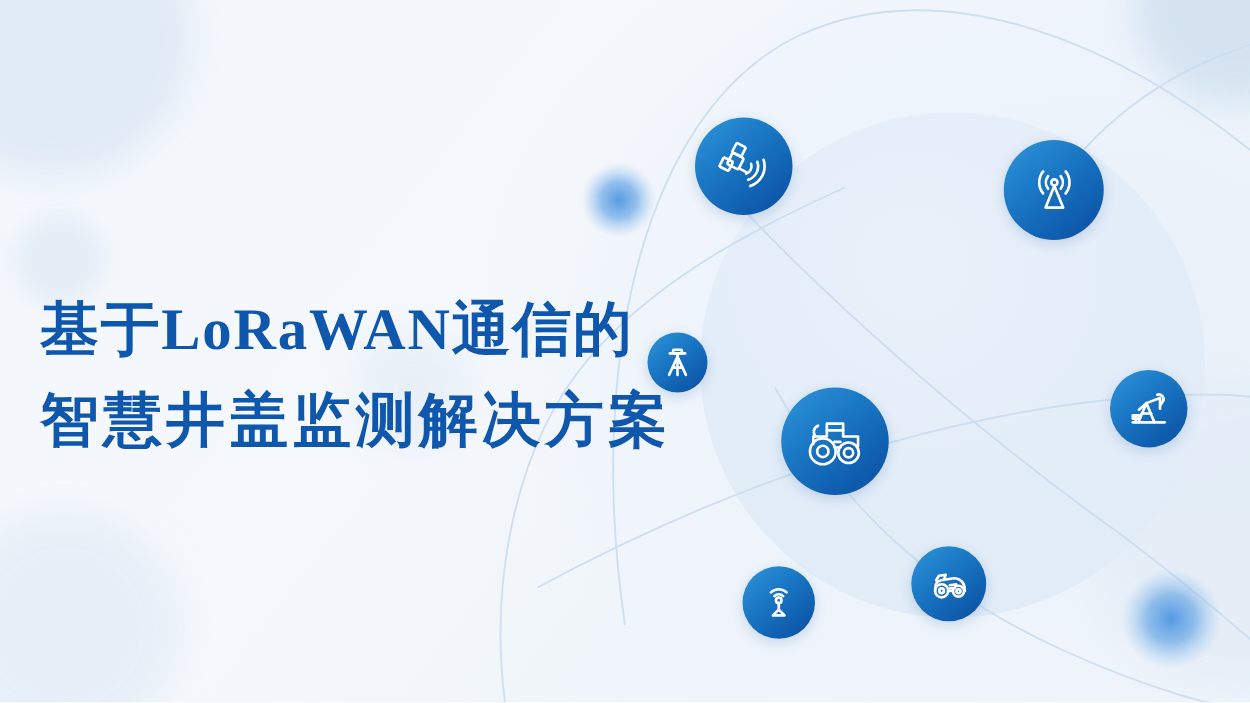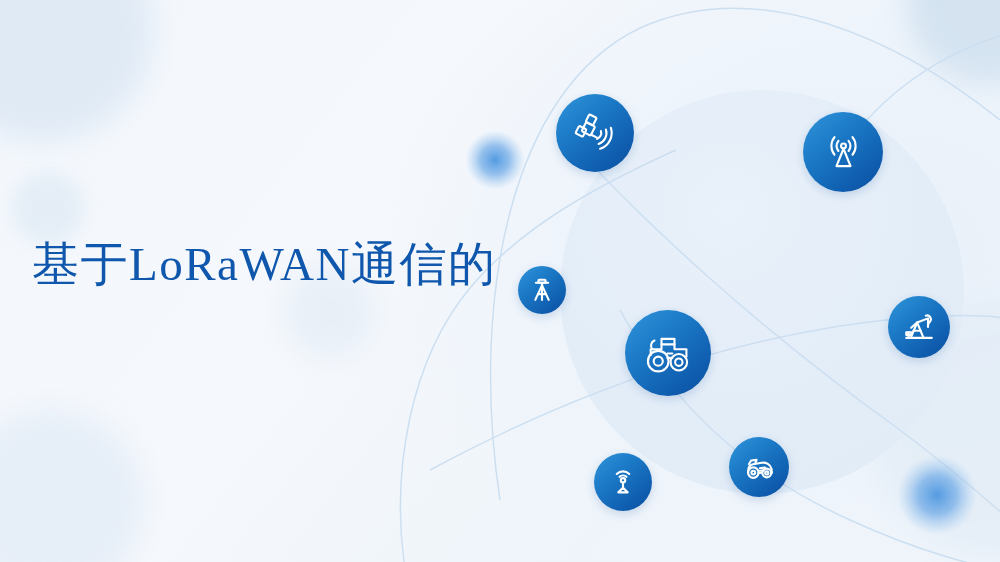--- a/index.html
+++ b/index.html
@@ -20,21 +20,21 @@
     position:absolute;left:32px;top:228px;
     z-index:6;
   }
   .title-line{
     color:#0f57ad;
     font-family:"Liberation Serif","DejaVu Serif",serif;
     font-size:47px;
     line-height:73px;
     letter-spacing:1.5px;
     white-space:nowrap;
-    font-weight:400;
+    font-weight:700;
   }
   .title-line.l2{letter-spacing:3.5px;}
 
   
   .node{
     position:absolute;
     border-radius:50%;
     background:linear-gradient(140deg,#3195db 0%,#1b79c6 38%,#0f5cae 78%,#0c4f9e 100%);
     box-shadow:0 3px 10px rgba(16,78,150,.18);
     display:flex;align-items:center;justify-content:center;
@@ -94,20 +94,21 @@
         <path d="M 1000 36 C 930 58 870 104 838 160"></path>
       </g>
 
       <circle cx="495" cy="160" r="30" fill="url(#dotGlow)"></circle>
       <circle cx="937" cy="495" r="40" fill="url(#dotGlow)"></circle>
     </svg>
   </div>
 
   <div class="title-block">
     <div class="title-line l1">基于LoRaWAN通信的</div>
+    <div class="title-line l2">智慧井盖监测解决方案</div>
   </div>
 
   <div id="nodes">
       <div class="node" style="left: 556px; top: 94px; width: 78px; height: 78px;">
         <svg width="44" height="44" viewBox="0 0 48 48">
     <g transform="rotate(-18 24 24)">
       <rect x="5.5" y="13" width="9" height="9" rx="1.2" transform="rotate(-45 10 17.5)"></rect>
       <rect x="20" y="4.5" width="9" height="9" rx="1.2" transform="rotate(-45 24.5 9)"></rect>
       <rect x="13" y="12" width="11" height="11" rx="1.4" transform="rotate(-45 18.5 17.5)"></rect>
       <path d="M19.5 24.5 L24.5 29.5"></path>

